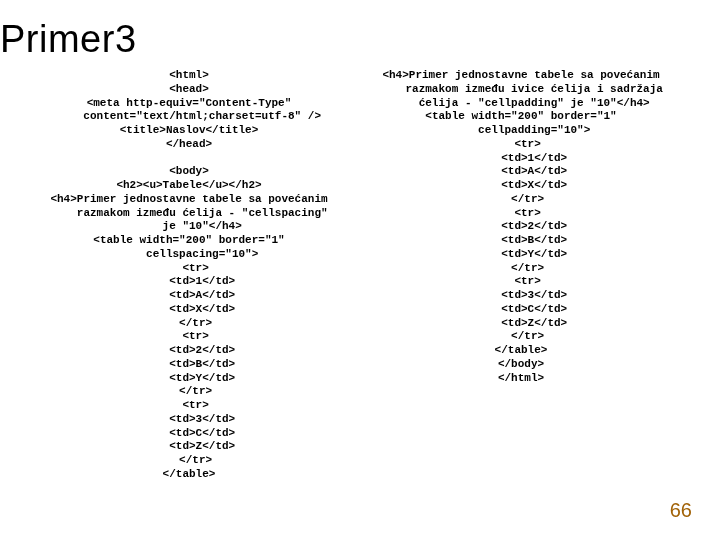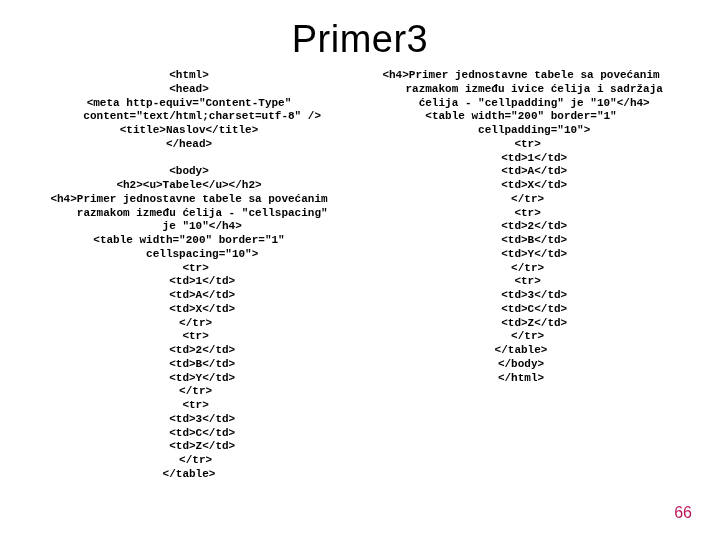--- a/index.html
+++ b/index.html
@@ -11,21 +11,21 @@
     font-family: Arial, Helvetica, sans-serif;
     overflow: hidden;
   }
   .slide {
     position: relative;
     width: 720px;
     height: 540px;
     box-sizing: border-box;
   }
   .title {
-    text-align: center;
+    text-align: left;
     font-size: 38px;
     color: #000;
     padding-top: 18px;
     padding-bottom: 8px;
     letter-spacing: 0.5px;
   }
   .cols {
     display: flex;
     flex-direction: row;
     padding: 0 28px 0 28px;
@@ -41,22 +41,22 @@
     font-weight: bold;
     line-height: 1.25;
     color: #000;
     white-space: pre;
   }
   .pagenum {
     position: absolute;
     right: 28px;
     bottom: 18px;
     font-family: Arial, Helvetica, sans-serif;
-    font-size: 16px;
-    color: #be185d;
+    font-size: 20px;
+    color: #a16207;
     text-align: center;
   }
 </style>
 </head>
 <body>
 
 <div class="slide">
   <div class="title">Primer3</div>
   <div class="cols">
     <div class="col">

